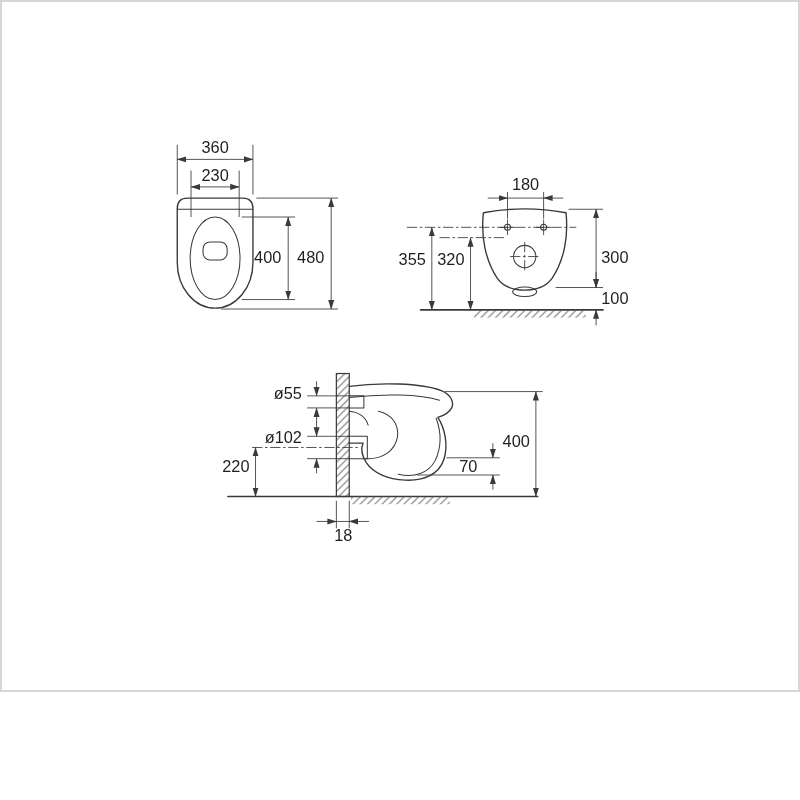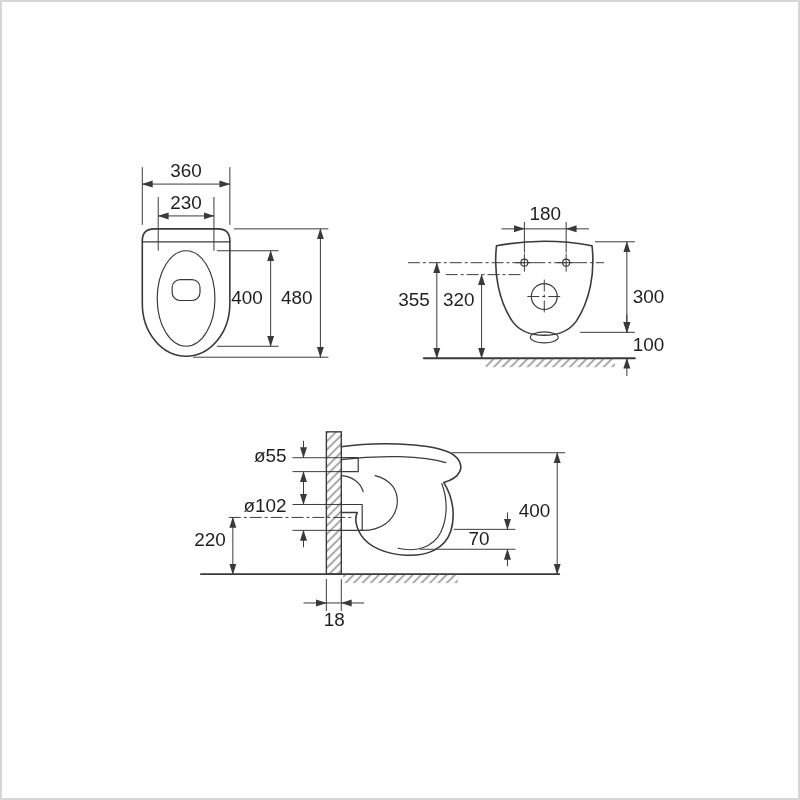--- a/index.html
+++ b/index.html
@@ -1,17 +1,17 @@
 <!DOCTYPE html>
 <html><head>
 <meta charset="utf-8">
 <style>
   html,body{margin:0;padding:0;background:#ffffff;}
   .frame{
-    width:800px;height:800px;box-sizing:border-box;
+    width:800px;height:692px;box-sizing:border-box;
     border:2px solid #d6d6d6;background:#ffffff;position:relative;
   }
   svg{display:block;width:100%;height:100%;}
   
   .ol{fill:none;stroke:#3a3a3a;stroke-width:1.6;stroke-linecap:round;stroke-linejoin:round;}
   .thin{stroke-width:1.2;}
   
   .dim{fill:none;stroke:#3a3a3a;stroke-width:1;}
   
   .cl{stroke-dasharray:12 3 3 3;}

